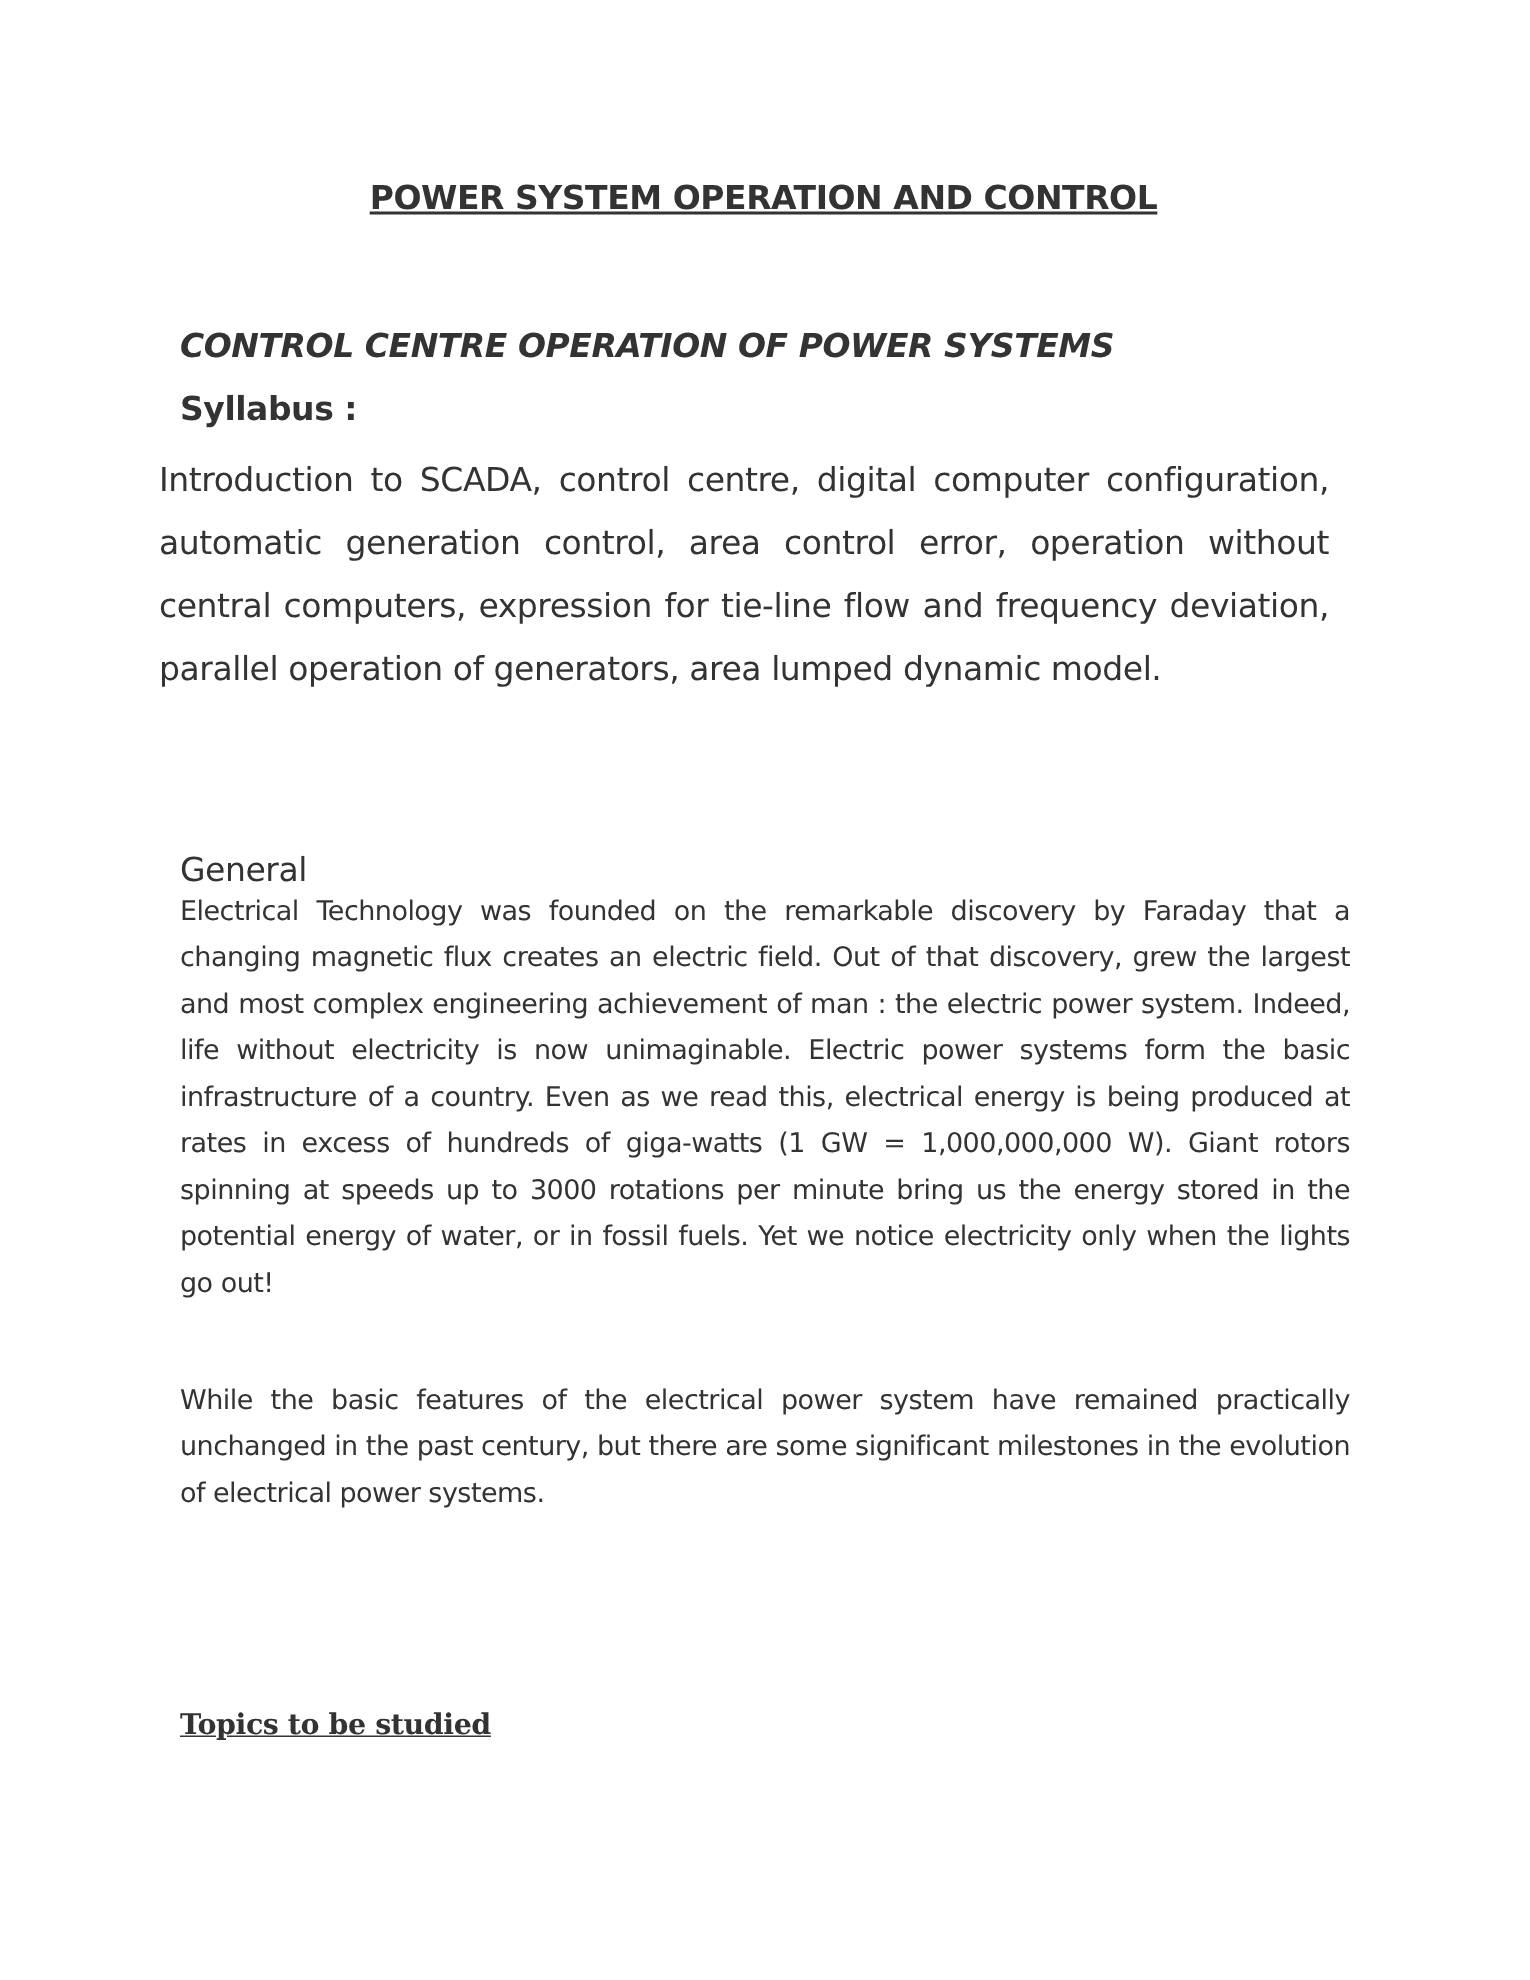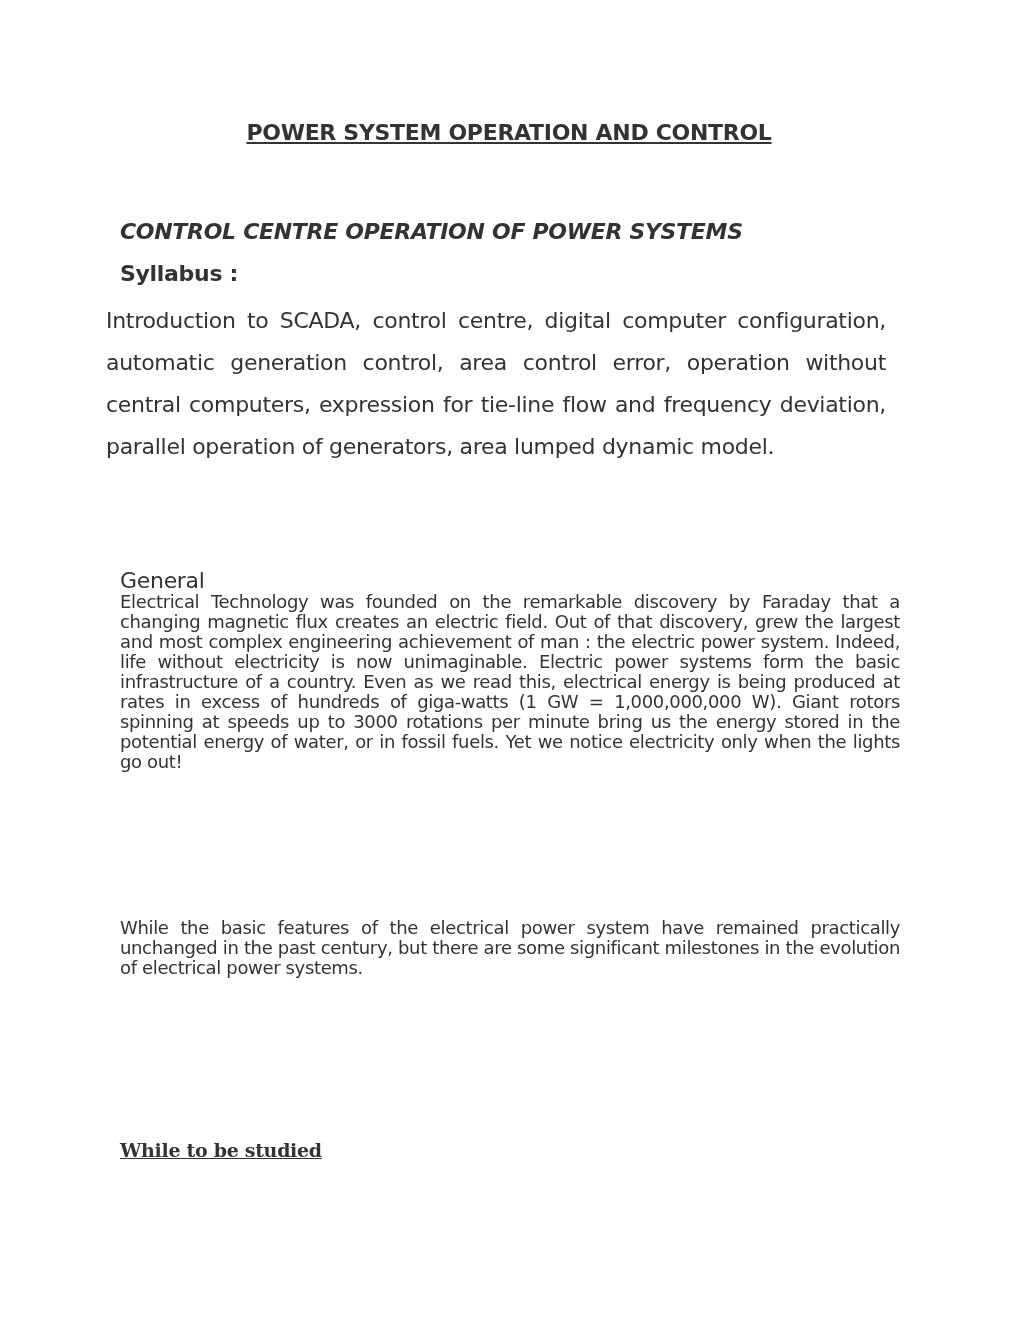--- a/index.html
+++ b/index.html
@@ -3,28 +3,28 @@
 <meta charset="utf-8">
 <style>
   html, body { margin: 0; padding: 0; background: #ffffff; }
   body { width: 1020px; height: 1320px; position: relative; overflow: hidden; color: #333333; font-family: "DejaVu Sans", sans-serif; }
   .abs { position: absolute; }
   .title { left: 0; width: 1018px; top: 120px; text-align: center; font-weight: bold; font-size: 22px; text-decoration: underline; letter-spacing: -0.3px; }
   .h2 { left: 120px; top: 219px; font-weight: bold; font-size: 22px; letter-spacing: -0.3px; font-style: italic; }
   .syl { left: 120px; top: 261px; font-weight: bold; font-size: 22px; letter-spacing: -0.3px; }
   .syl-text { left: 106px; top: 300px; width: 780px; font-size: 22px; line-height: 42px; text-align: justify; letter-spacing: -0.3px; }
   .general { left: 120px; top: 557px; font-size: 22px; letter-spacing: -0.3px; margin-top: 11px; }
-  .para { left: 120px; width: 780px; font-size: 18px; line-height: 20px; text-align: justify; letter-spacing: -0.35px; }
+  .para { left: 120px; width: 780px; font-size: 18px; line-height: 31px; text-align: justify; letter-spacing: -0.35px; }
   .p1 { top: 592px; }
   .p2 { top: 918px; }
   .topics { left: 120px; top: 1139px; font-family: "DejaVu Serif", serif; font-weight: bold; font-size: 19px; text-decoration: underline; letter-spacing: -0.3px; }
 </style>
 </head>
 <body>
 
 <div class="abs title">POWER SYSTEM OPERATION AND CONTROL</div>
 <div class="abs h2">CONTROL CENTRE OPERATION OF POWER SYSTEMS</div>
 <div class="abs syl">Syllabus :</div>
 <div class="abs syl-text">Introduction to SCADA, control centre, digital computer configuration, automatic generation control, area control error, operation without central computers, expression for tie-line flow and frequency deviation, parallel operation of generators, area lumped dynamic model.</div>
 <div class="abs general">General</div>
 <div class="abs para p1">Electrical Technology was founded on the remarkable discovery by Faraday that a changing magnetic flux creates an electric field. Out of that discovery, grew the largest and most complex engineering achievement of man : the electric power system. Indeed, life without electricity is now unimaginable. Electric power systems form the basic infrastructure of a country. Even as we read this, electrical energy is being produced at rates in excess of hundreds of giga-watts (1 GW = 1,000,000,000 W). Giant rotors spinning at speeds up to 3000 rotations per minute bring us the energy stored in the potential energy of water, or in fossil fuels. Yet we notice electricity only when the lights go out!</div>
 <div class="abs para p2">While the basic features of the electrical power system have remained practically unchanged in the past century, but there are some significant milestones in the evolution of electrical power systems.</div>
-<div class="abs topics">While to be studied</div>
+<div class="abs topics">Topics to be studied</div>
 
 </body></html>

